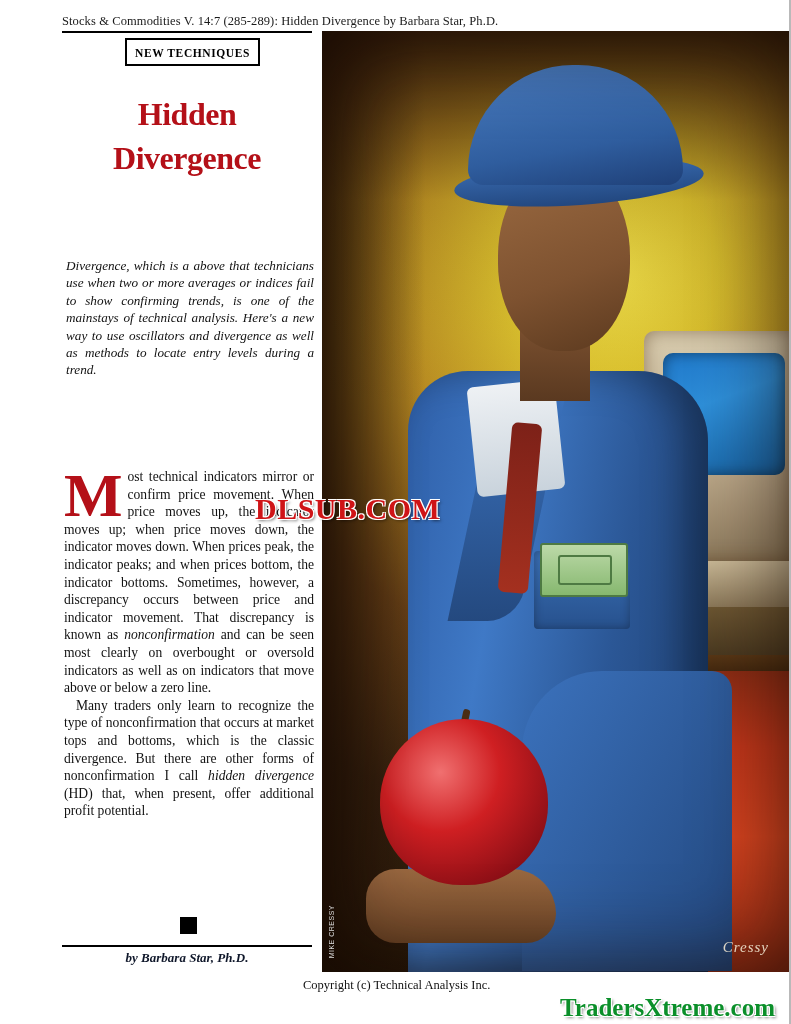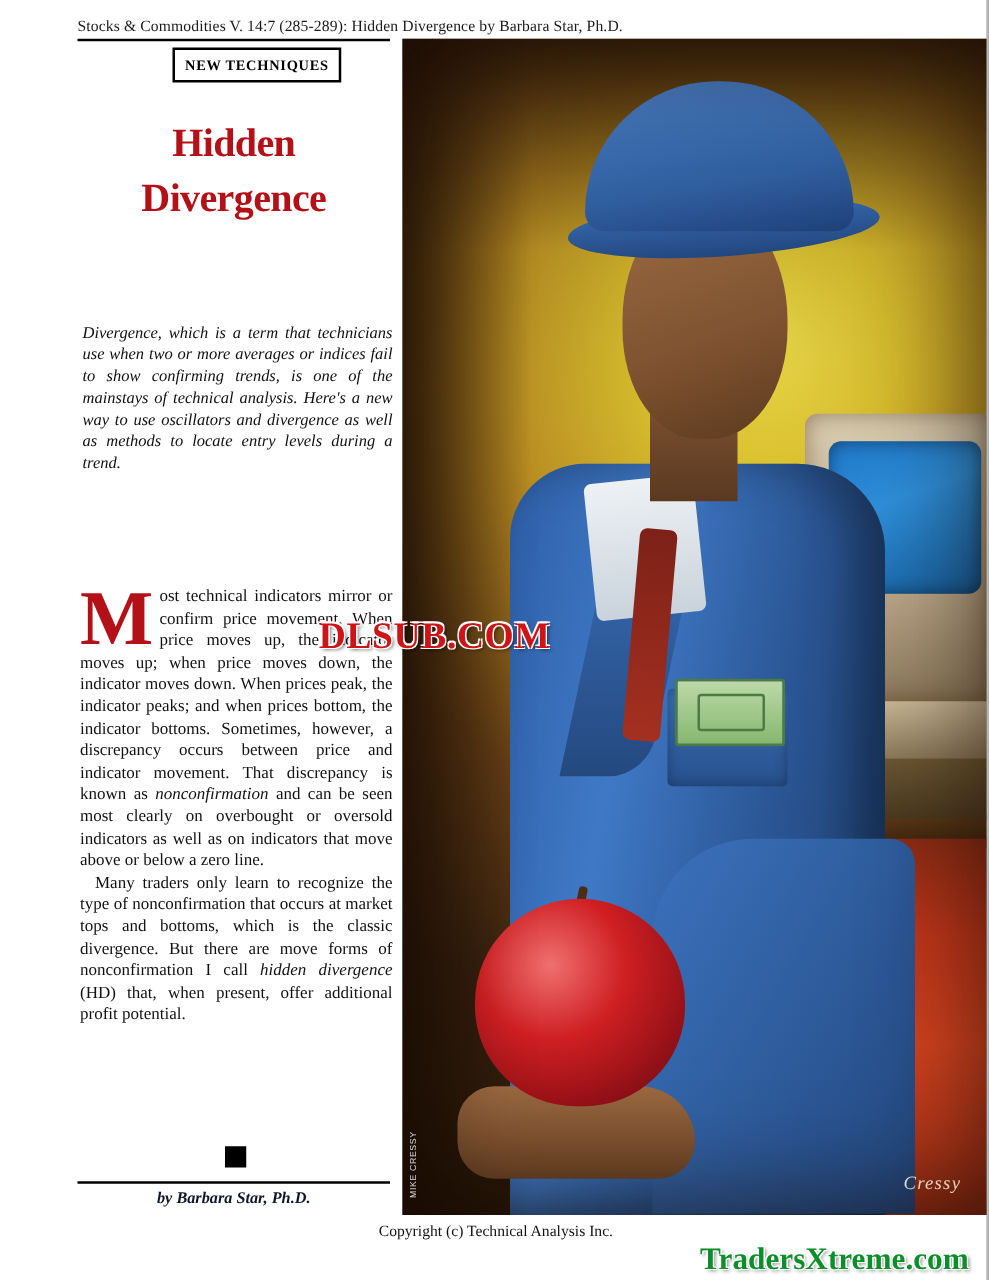--- a/index.html
+++ b/index.html
@@ -66,21 +66,20 @@
   }
 
   
   .kicker {
     position: absolute;
     left: 125px;
     top: 38px;
     border: 2px solid #000;
     padding: 3px 8px 3px 8px;
     background: #ffffff;
-    margin-left: 13px;
   }
   .kicker span {
     font-family: "Liberation Serif", serif;
     font-weight: bold;
     font-size: 11.5px;
     letter-spacing: 0.6px;
     color: #000;
   }
 
   
@@ -439,28 +438,28 @@
 
   <div class="kicker">
     <span>NEW TECHNIQUES</span>
   </div>
 
   <div class="title">
     <span class="l1">Hidden</span>
     <span class="l2">Divergence</span>
   </div>
 
-  <div class="deck">Divergence, which is a term that technicians use when two or more averages or indices fail to show confirming trends, is one of the mainstays of technical analysis. Here's a new way to use oscillators and divergence as well as methods to locate entry levels during a trend.</div>
+  <div class="deck">Divergence, which is a above that technicians use when two or more averages or indices fail to show confirming trends, is one of the mainstays of technical analysis. Here's a new way to use oscillators and divergence as well as methods to locate entry levels during a trend.</div>
 
   <div class="body">
     <p>
       <span class="dropcap">M</span><span>ost technical indicators mirror or confirm price movement. When price moves up, the indicator moves up; when price moves down, the indicator moves down. When prices peak, the indicator peaks; and when prices bottom, the indicator bottoms. Sometimes, however, a discrepancy occurs between price and indicator movement. That discrepancy is known as </span><i>nonconfirmation</i><span> and can be seen most clearly on overbought or oversold indicators as well as on indicators that move above or below a zero line.</span>
     </p>
     <p>
-      <span>Many traders only learn to recognize the type of nonconfirmation that occurs at market tops and bottoms, which is the classic divergence. But there are move forms of nonconfirmation I call </span><i>hidden divergence</i><span> (HD) that, when present, offer additional profit potential.</span>
+      <span>Many traders only learn to recognize the type of nonconfirmation that occurs at market tops and bottoms, which is the classic divergence. But there are other forms of nonconfirmation I call </span><i>hidden divergence</i><span> (HD) that, when present, offer additional profit potential.</span>
     </p>
   </div>
 
   <div class="endmark"></div>
   <div class="rule-bottom"></div>
   <div class="byline">by Barbara Star, Ph.D.</div>
 
   <div class="art">
     <div class="art-bg"></div>
     <div class="art-bg2"></div>

